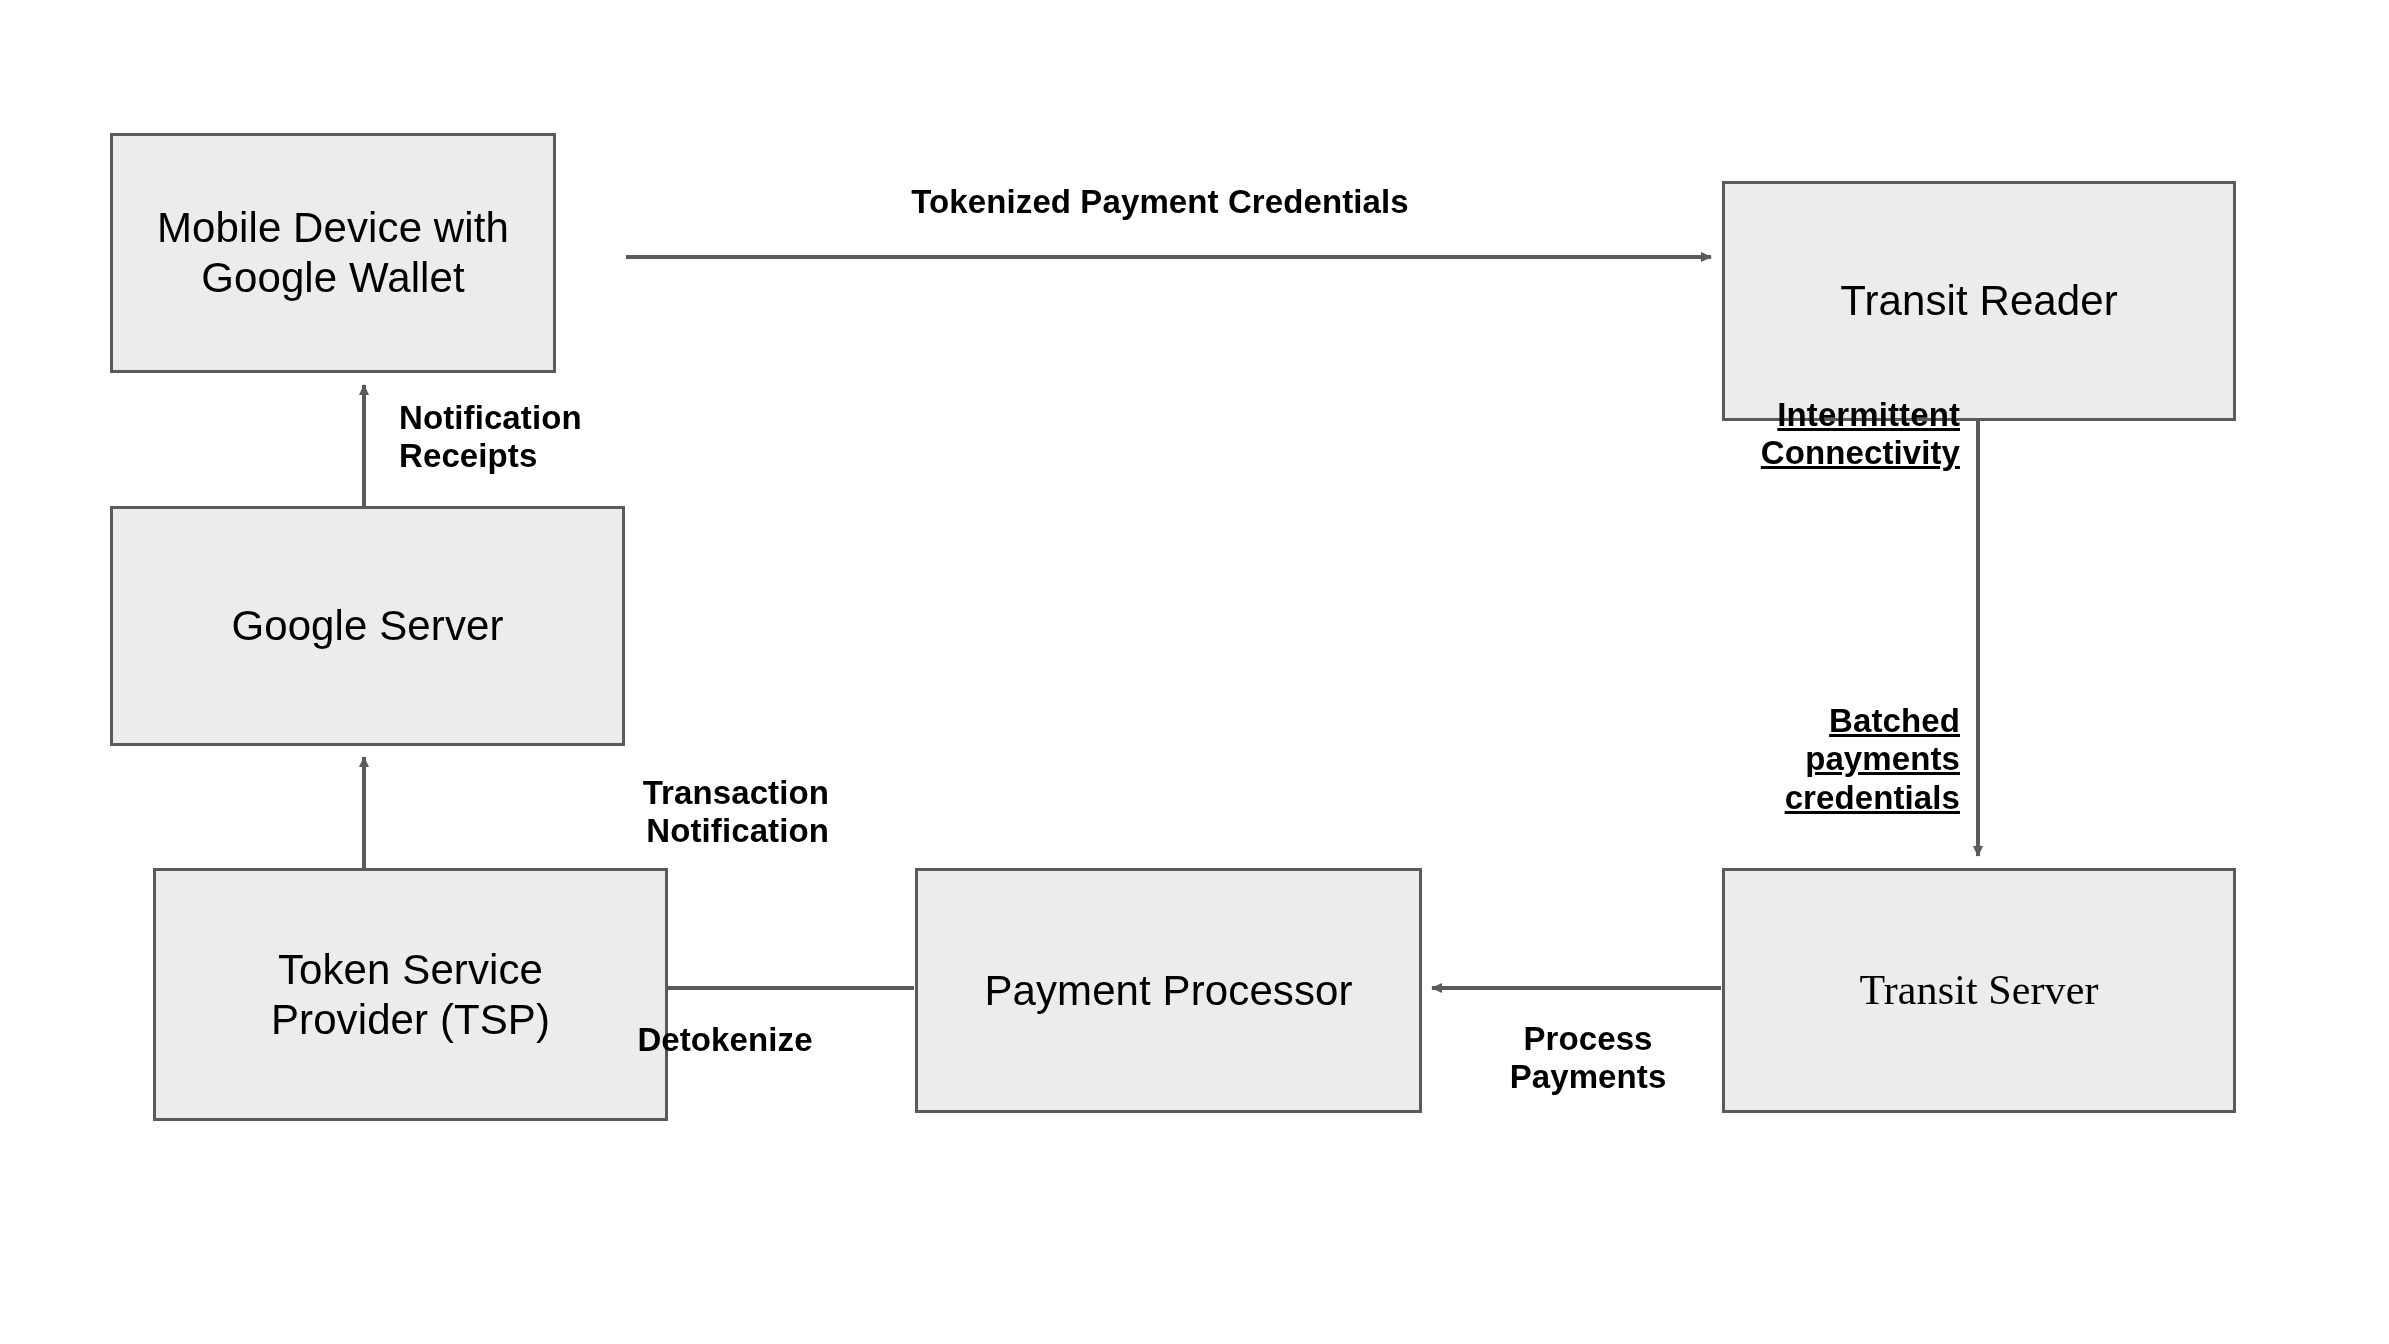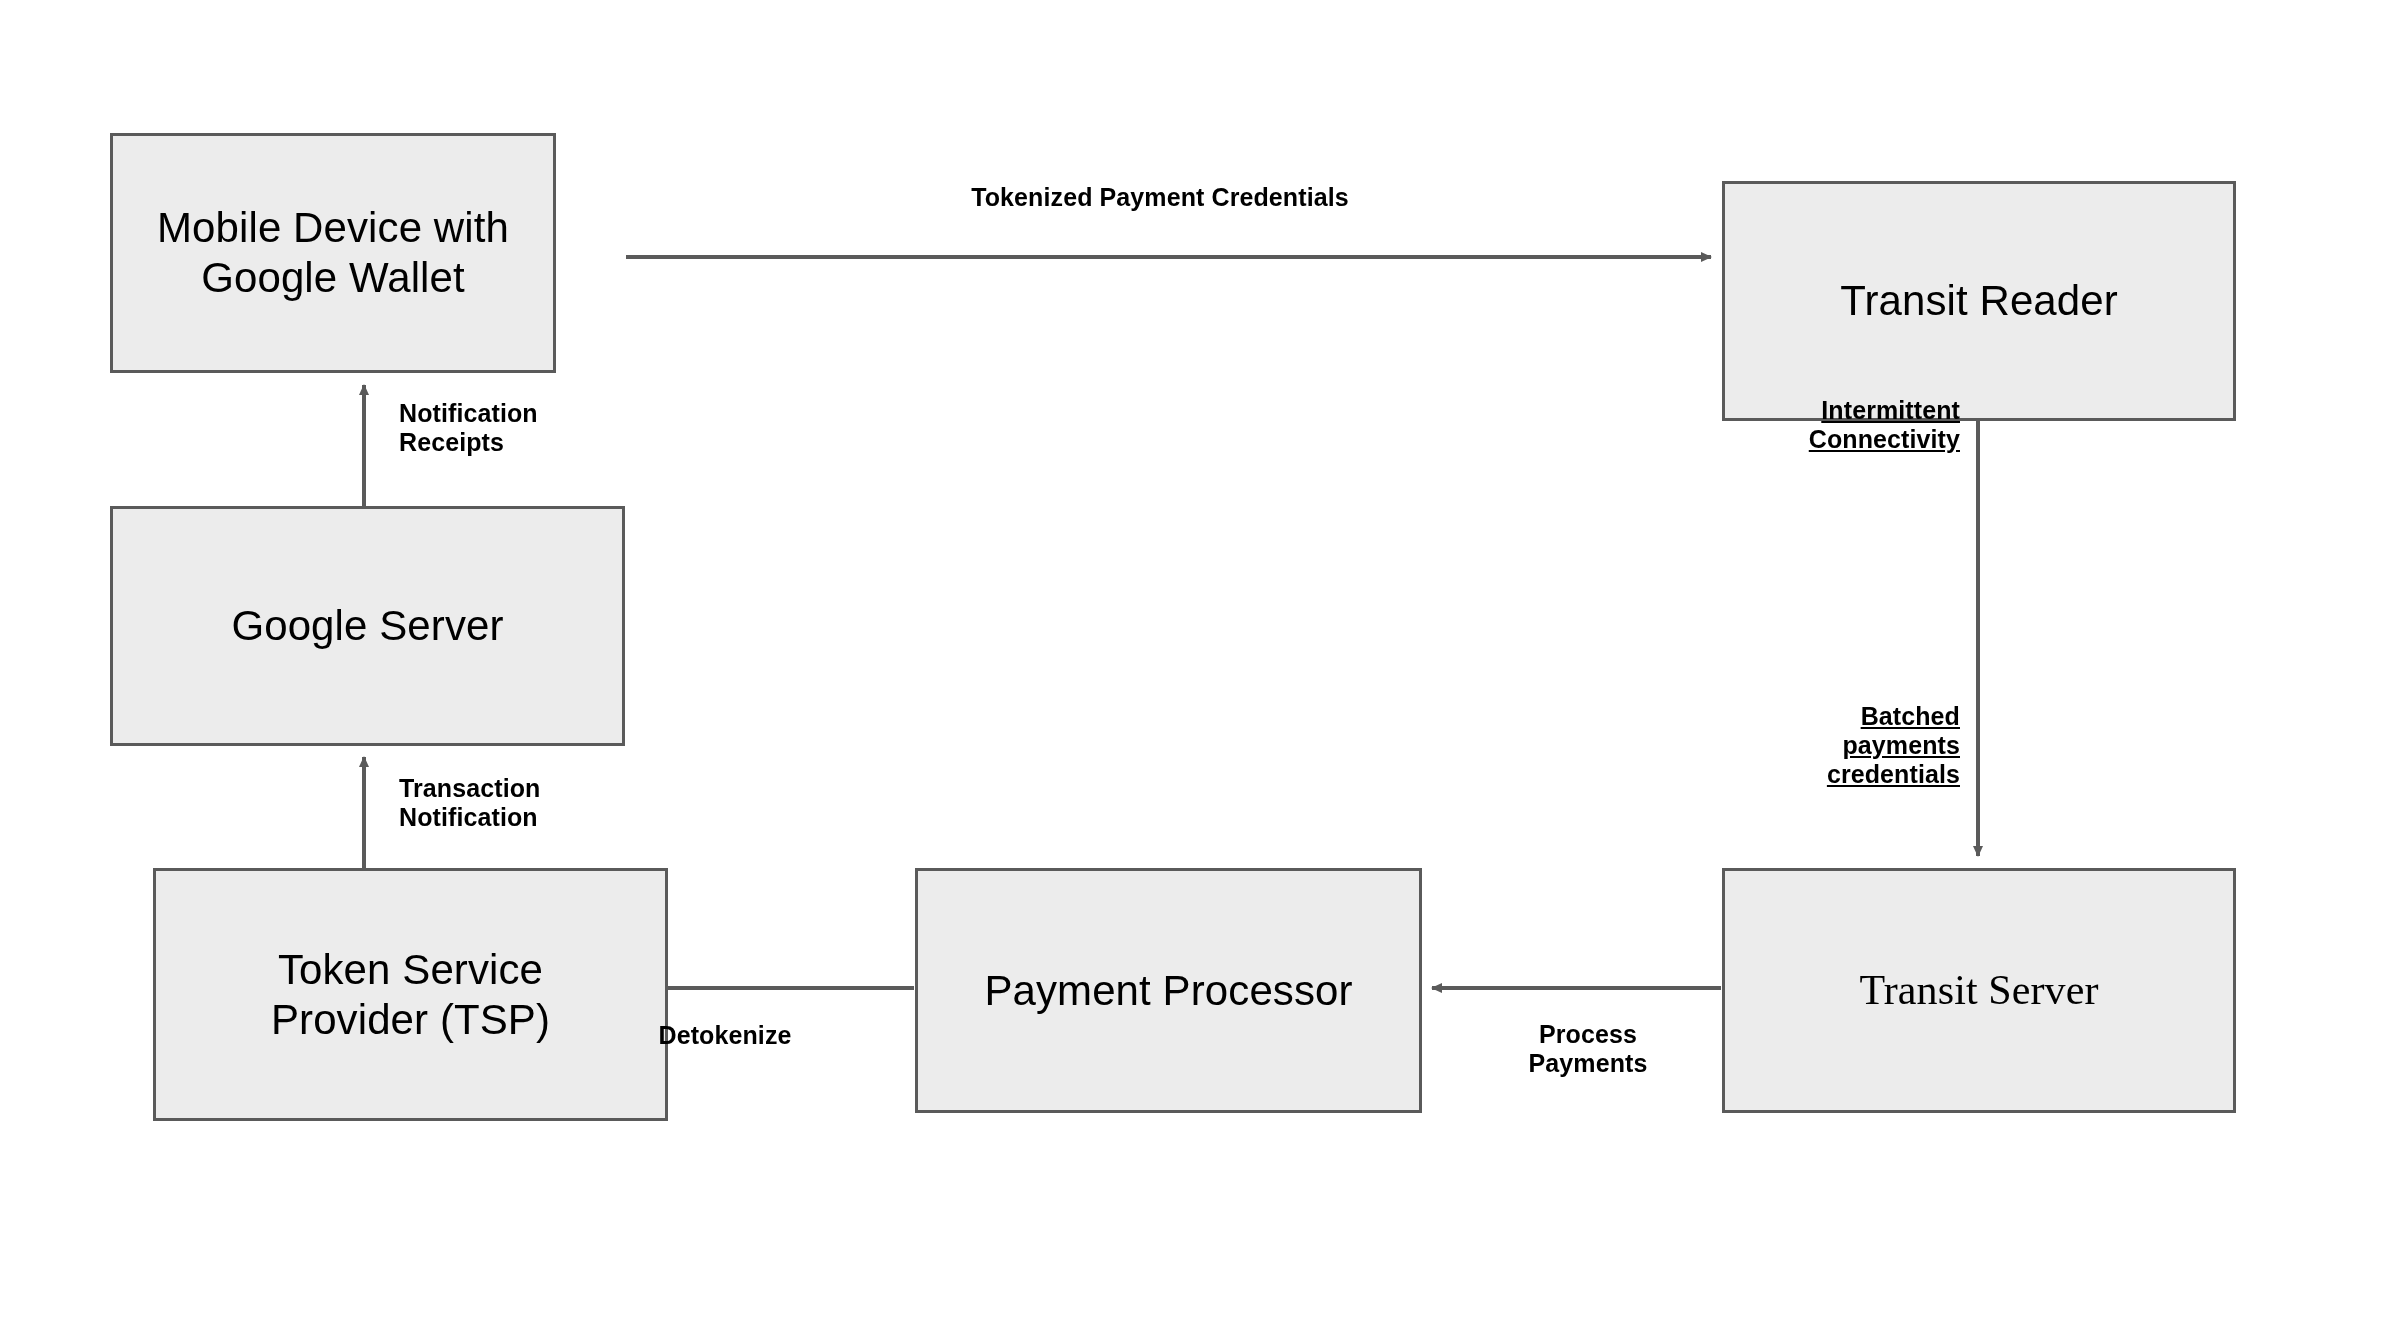--- a/index.html
+++ b/index.html
@@ -35,21 +35,21 @@
   .node-label {
     font-size: 42px;
     font-weight: 400;
     color: #000000;
     line-height: 1.18;
     letter-spacing: 0.1px;
     white-space: pre-line;
   }
   .edge-label {
     position: absolute;
-    font-size: 25px;
+    font-size: 33px;
     font-weight: bold;
     color: #000000;
     line-height: 1.16;
     white-space: pre-line;
     letter-spacing: 0.1px;
   }
   .el-center { text-align: center; }
   .el-left   { text-align: left; }
   .el-right  { text-align: right; text-decoration: underline; }
 </style>
@@ -120,19 +120,19 @@
 
   <div class="edge-label el-right" style="left:1545px; top:702px; width:415px;">Batched
 payments
 credentials</div>
 
   <div class="edge-label el-center" style="left:1478px; top:1020px; width:220px;">Process
 Payments</div>
 
   <div class="edge-label el-center" style="left:560px; top:1021px; width:330px;">Detokenize</div>
 
-  <div class="edge-label el-left" style="left:399px; top:774px; width:430px;">Transaction
+  <div class="edge-label el-left" style="left:399px; top:774px; width:430px;text-align:right;">Transaction
 Notification</div>
 
   <div class="edge-label el-left" style="left:399px; top:399px; width:430px;">Notification
 Receipts</div>
 
 </div>
 
 </body></html>

